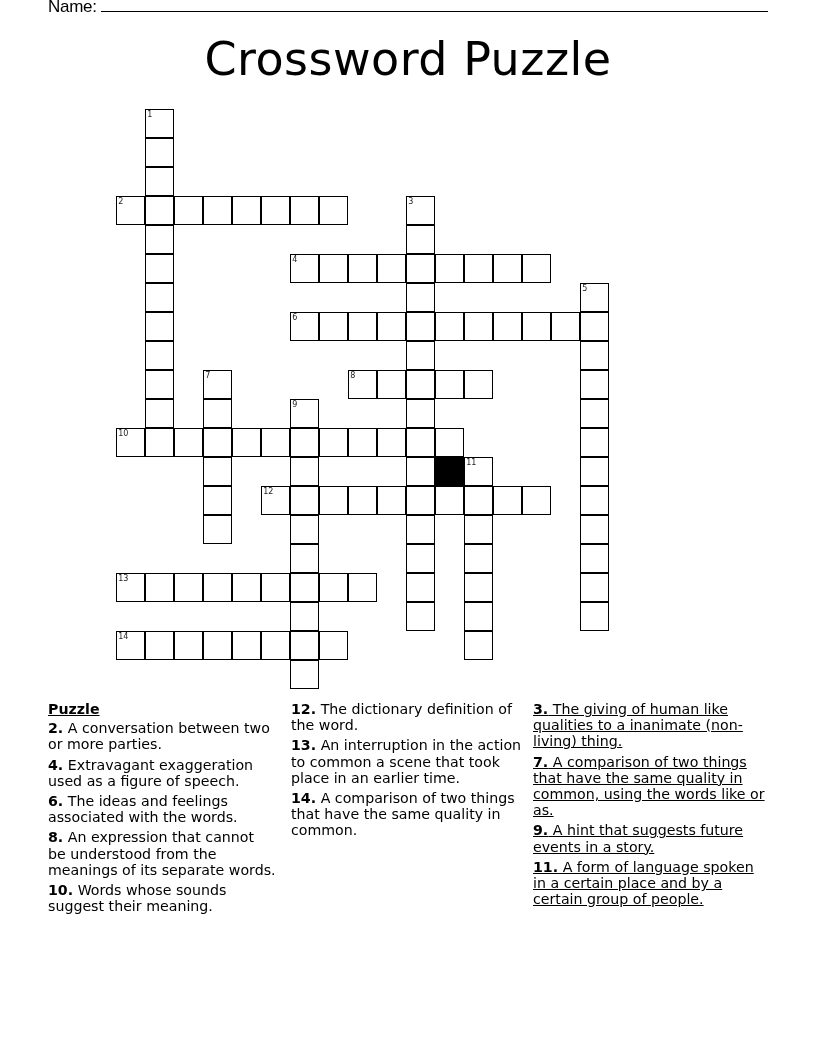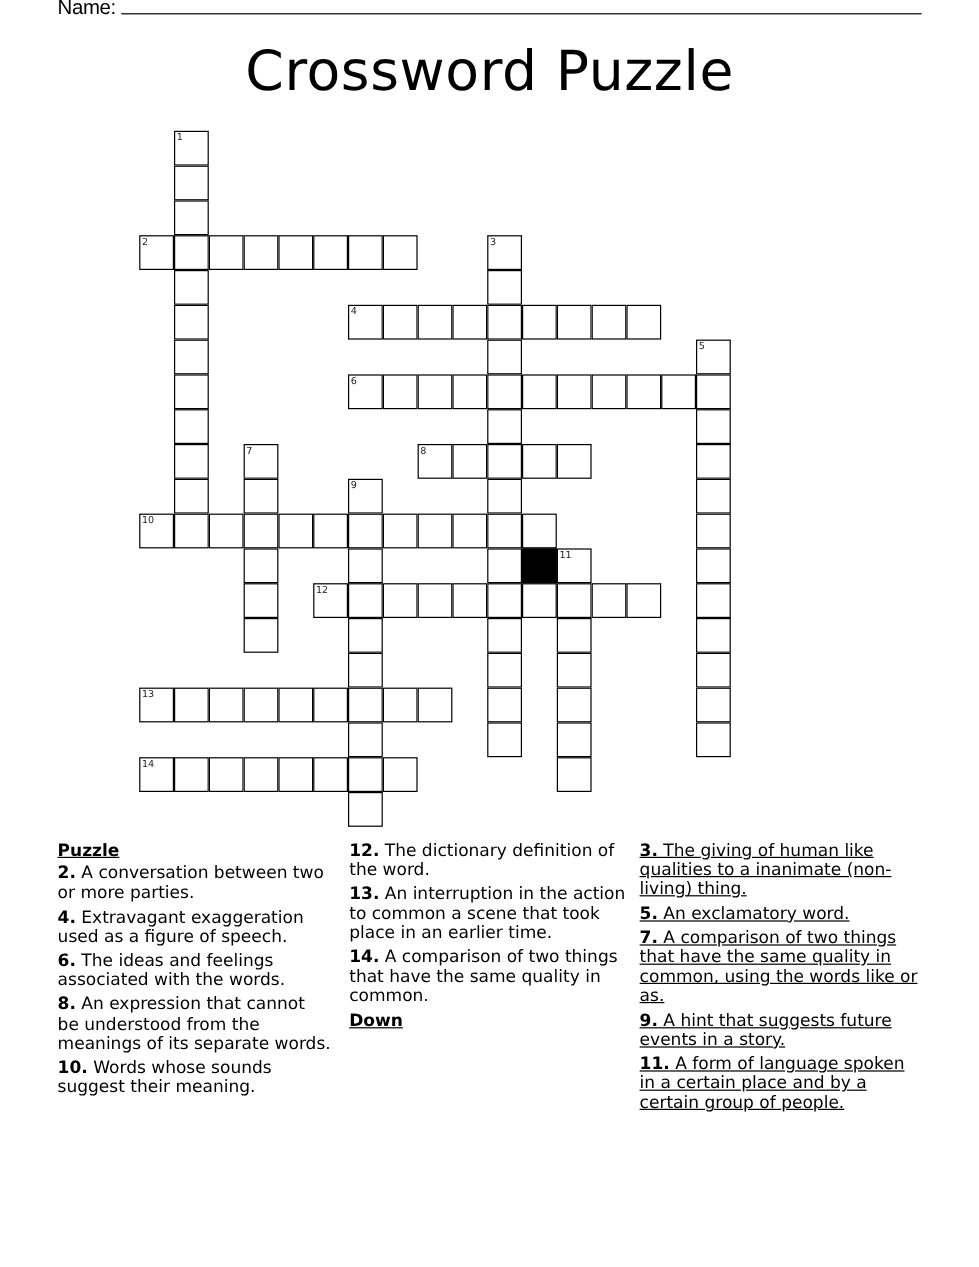--- a/index.html
+++ b/index.html
@@ -186,22 +186,20 @@
   <div class="clue"><b>4.</b><span> Extravagant exaggeration used as a figure of speech.</span></div>
   <div class="clue"><b>6.</b><span> The ideas and feelings associated with the words.</span></div>
   <div class="clue"><b>8.</b><span> An expression that cannot be understood from the meanings of its separate words.</span></div>
   <div class="clue"><b>10.</b><span> Words whose sounds suggest their meaning.</span></div>
 </div>
 
 <div class="clues col2">
   <div class="clue"><b>12.</b><span> The dictionary definition of the word.</span></div>
   <div class="clue"><b>13.</b><span> An interruption in the action to common a scene that took place in an earlier time.</span></div>
   <div class="clue"><b>14.</b><span> A comparison of two things that have the same quality in common.</span></div>
-  <div class="heading">Down</div>
 </div>
 
 <div class="clues col3">
   <div class="clue"><b>3.</b><span> The giving of human like qualities to a inanimate (non-living) thing.</span></div>
-  <div class="clue"><b>5.</b><span> An exclamatory word.</span></div>
   <div class="clue"><b>7.</b><span> A comparison of two things that have the same quality in common, using the words like or as.</span></div>
   <div class="clue"><b>9.</b><span> A hint that suggests future events in a story.</span></div>
   <div class="clue"><b>11.</b><span> A form of language spoken in a certain place and by a certain group of people.</span></div>
 </div>
 
 </body></html>

